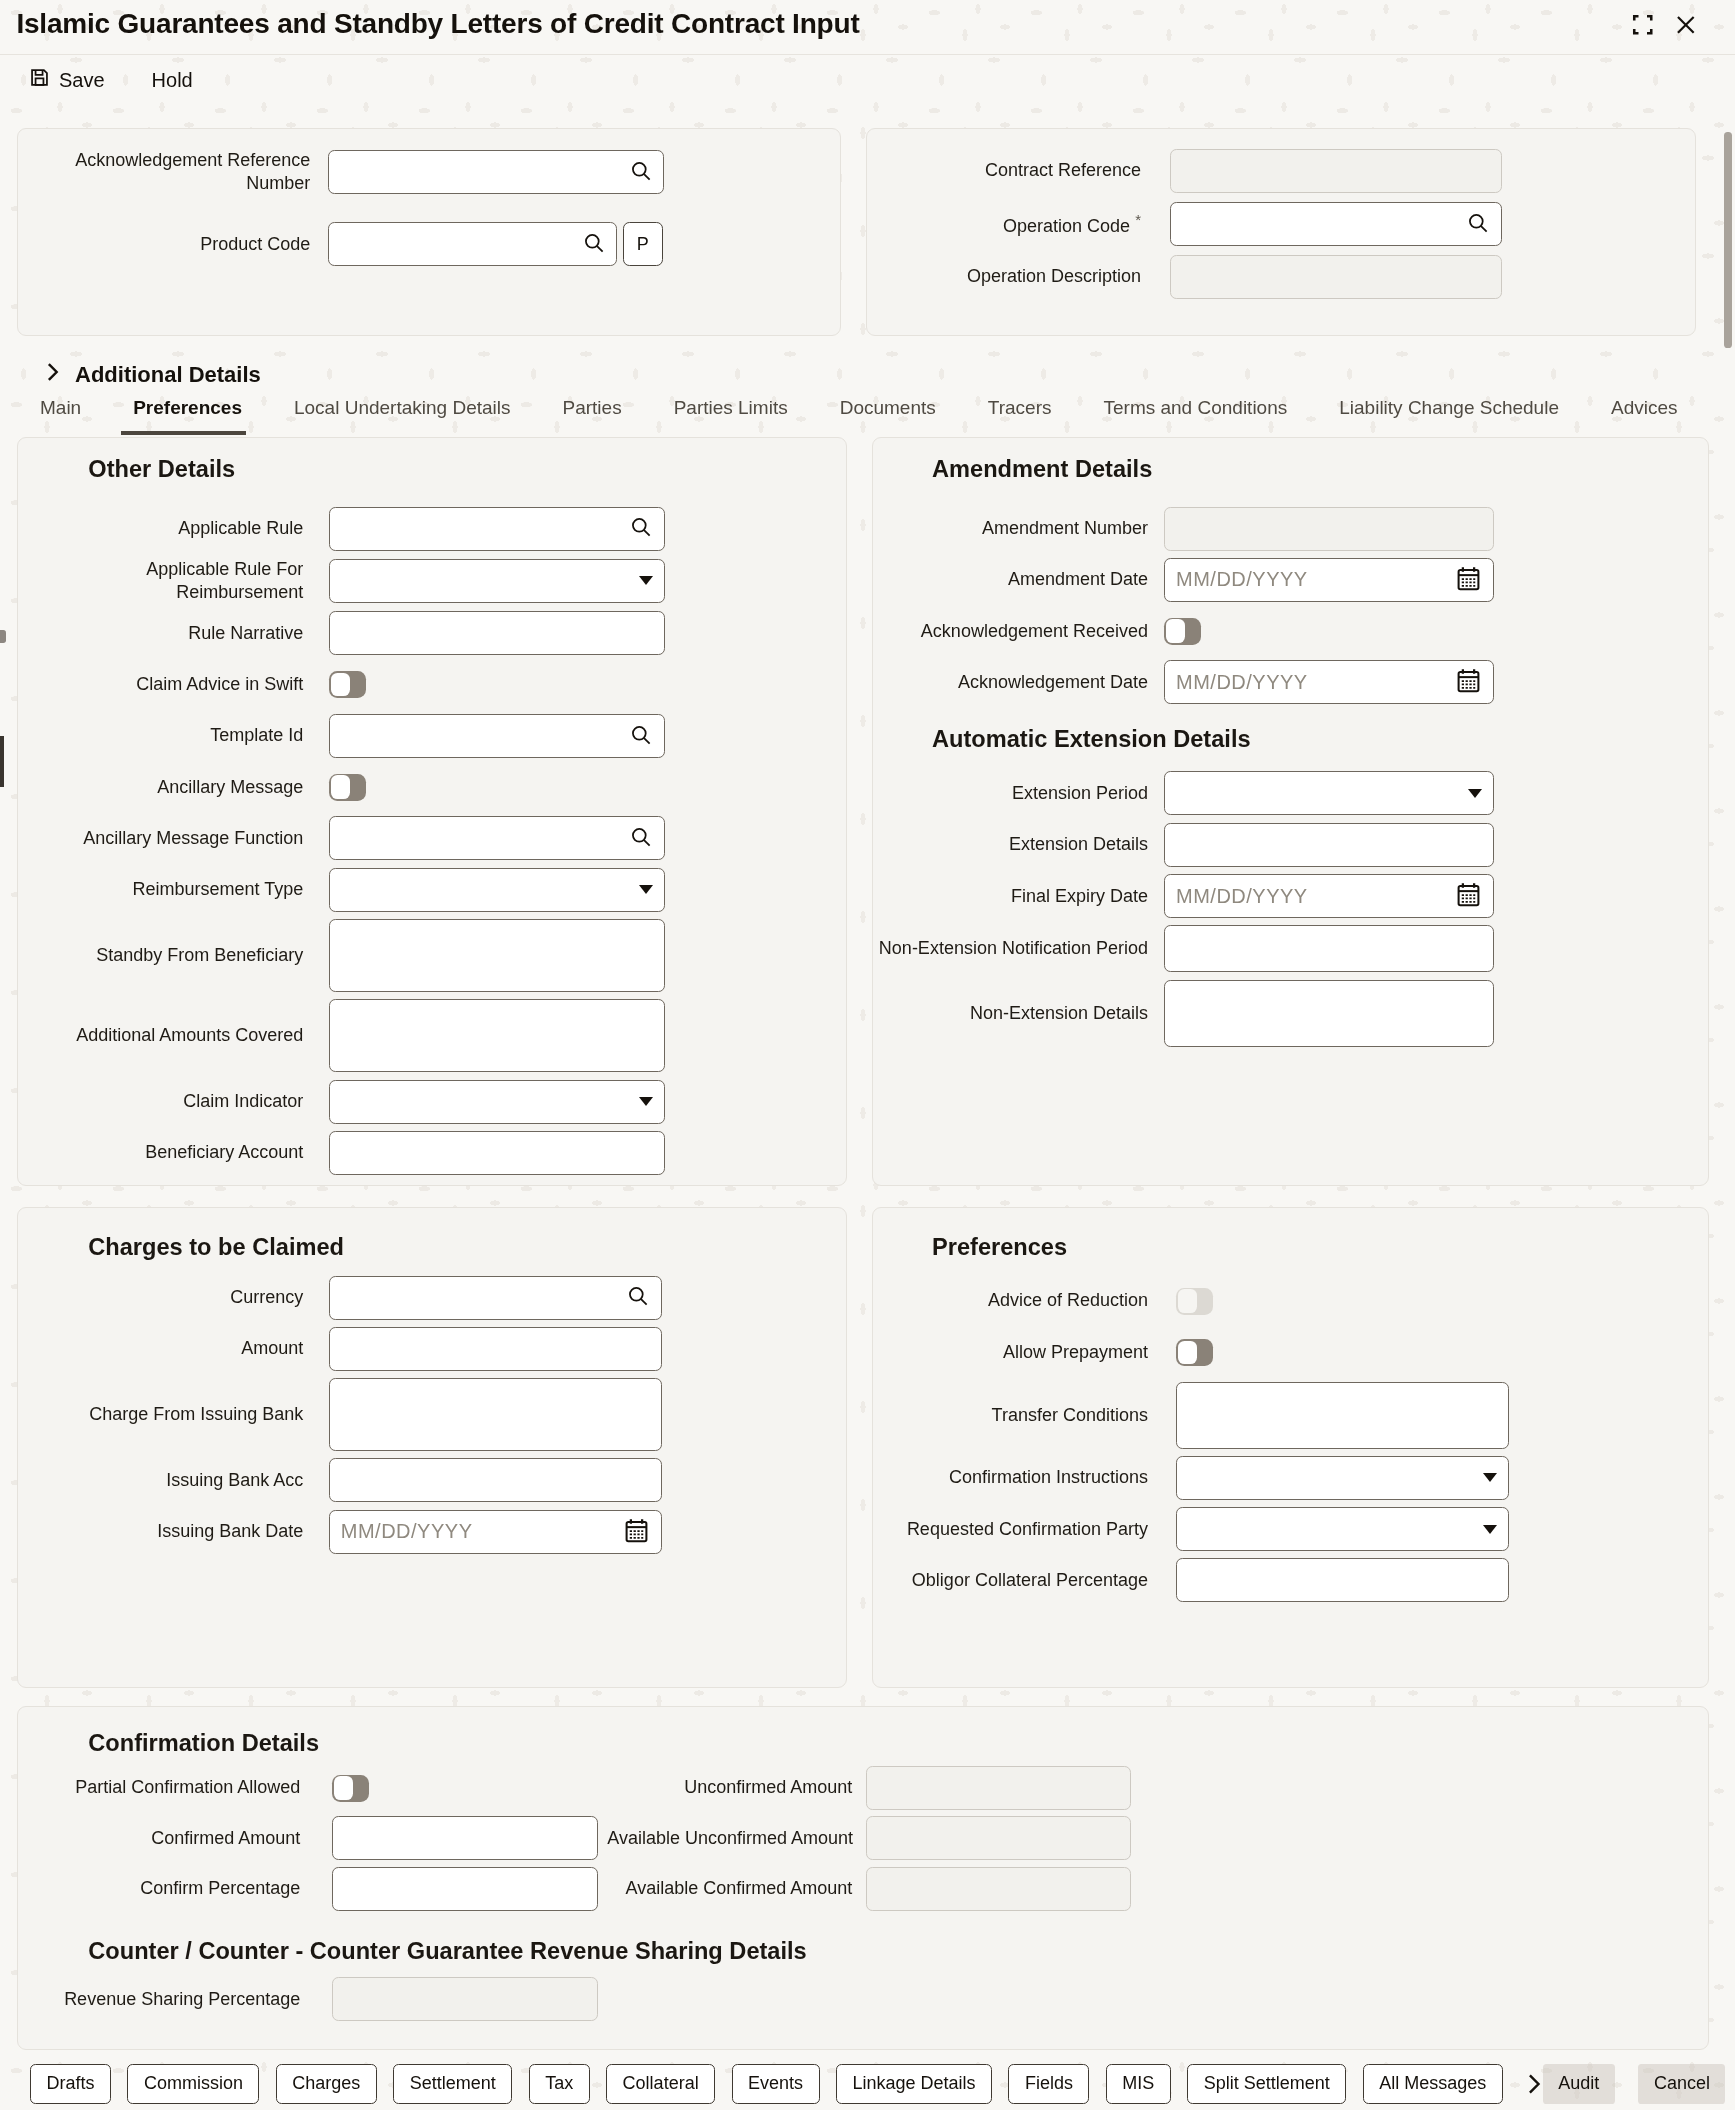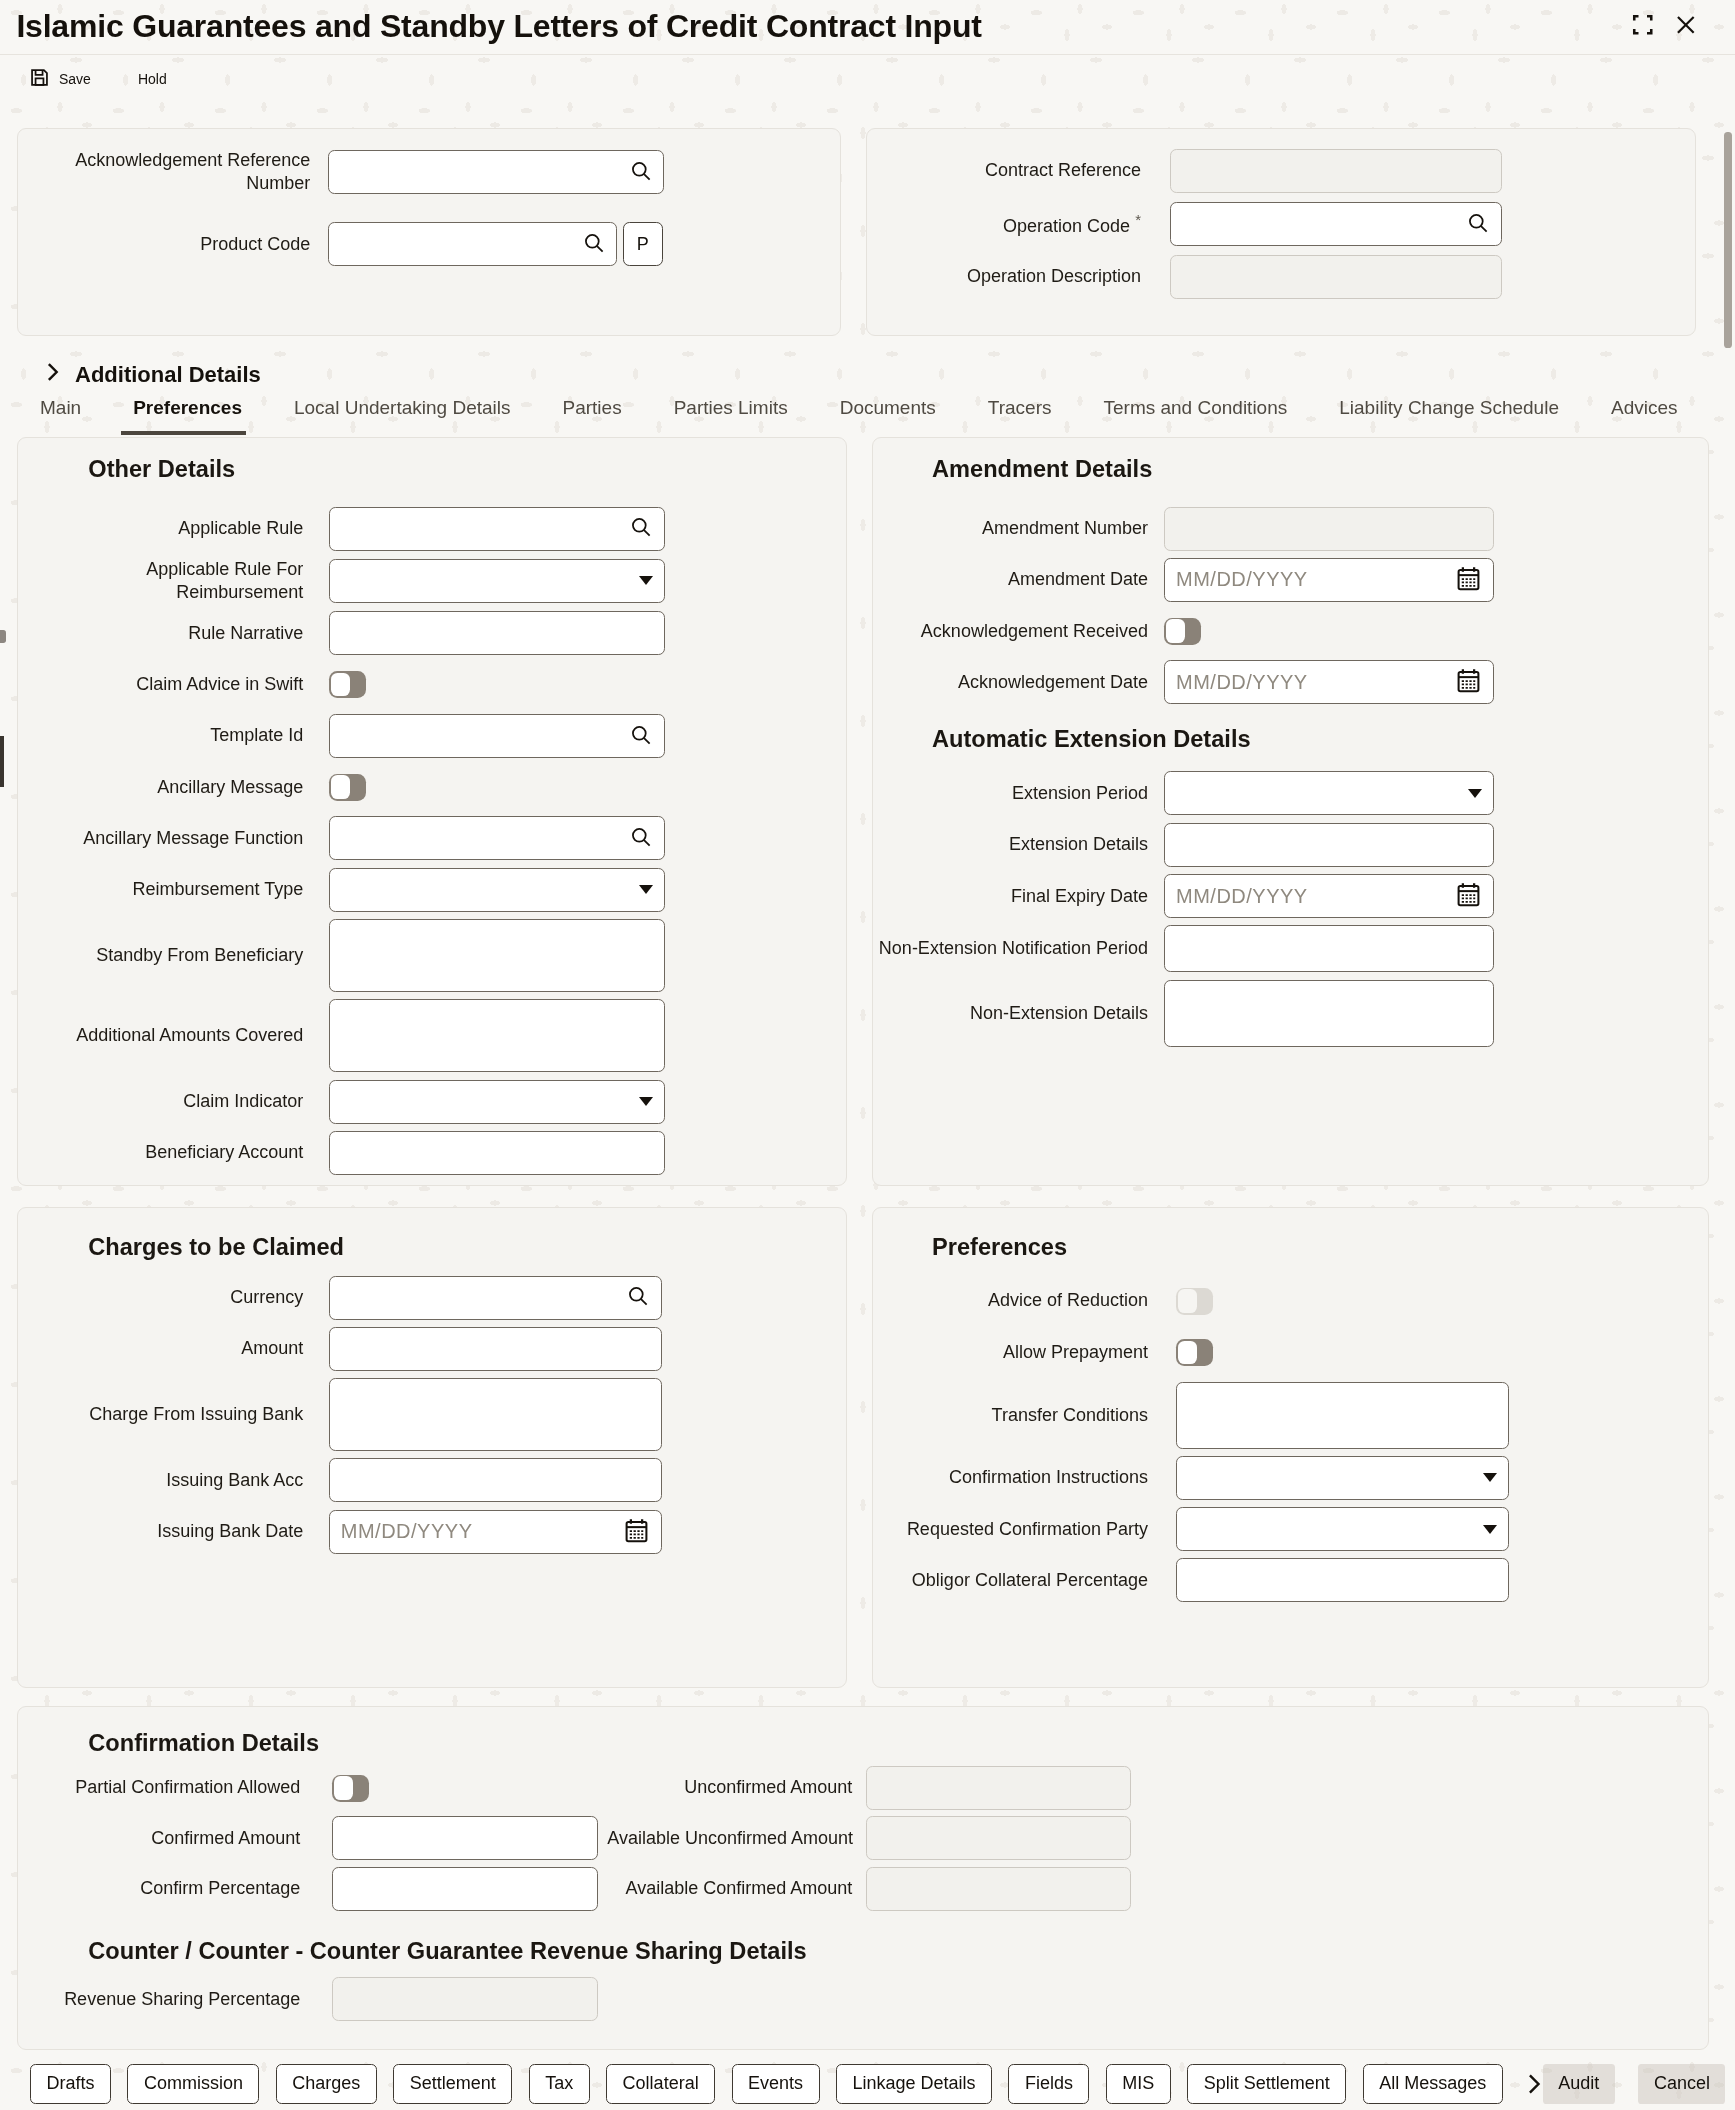--- a/index.html
+++ b/index.html
@@ -10,25 +10,25 @@
       radial-gradient(8.2px 3.6px at 16.4px 12.7px, #edeae5 70%, transparent 71%),
       radial-gradient(3.6px 8.2px at 47px 35px, #eeebe6 70%, transparent 71%),
       radial-gradient(8.2px 3.6px at 76px 60px, #edeae5 70%, transparent 71%),
       radial-gradient(3.6px 8.2px at 23.6px 80px, #eeebe6 70%, transparent 71%),
       radial-gradient(7.3px 3.6px at 87px 27px, #edeae5 70%, transparent 71%),
       radial-gradient(3.6px 7.3px at 60px 9px, #eeebe6 70%, transparent 71%);
     background-size:102px 98px;
     font-family:"Liberation Sans",sans-serif;color:#1f1b15;
   }
   .titlebar{position:absolute;left:0;top:0;width:1736px;height:55px;border-bottom:0.9px solid #e7e4de;box-sizing:border-box}
-  .title{position:absolute;left:16.4px;top:8.2px;font-size:32px;font-weight:800;color:#15110c;letter-spacing:-0.2px}
+  .title{position:absolute;left:16.4px;top:8.2px;font-size:28px;font-weight:800;color:#15110c;letter-spacing:-0.2px}
   .win-icons{position:absolute;top:11.8px;left:1630px;display:flex;gap:18px;align-items:center}
   .win-icons svg{display:block}
 
-  .actionbar{position:absolute;left:29px;top:67px;display:flex;gap:47px;font-size:14px;color:#15110c}
+  .actionbar{position:absolute;left:29px;top:67px;display:flex;gap:47px;font-size:20px;color:#15110c}
   .action{display:flex;align-items:center;gap:9px;cursor:pointer}
 
   .panel{position:absolute;background:#f5f4f1;border:0.9px solid #e5e2dc;border-radius:9px;box-sizing:border-box}
   .ptitle{font-size:23.6px;font-weight:700;color:#1b1712}
 
   #p-top-left{left:17.3px;top:128px;width:824px;height:208px;padding-top:20px}
   #p-top-right{left:866px;top:128px;width:830px;height:208px;padding-top:20px}
   #p-other{left:17.3px;top:437px;width:830px;height:749px}
   #p-amend{left:872px;top:437px;width:837px;height:749px}
   #p-charges{left:17.3px;top:1207px;width:830px;height:481px}

